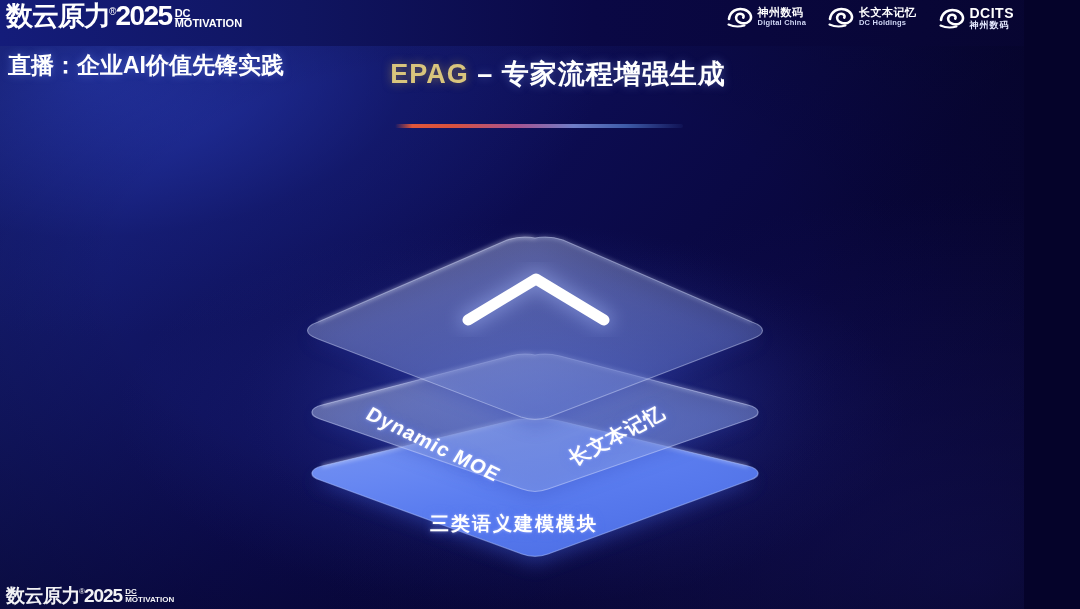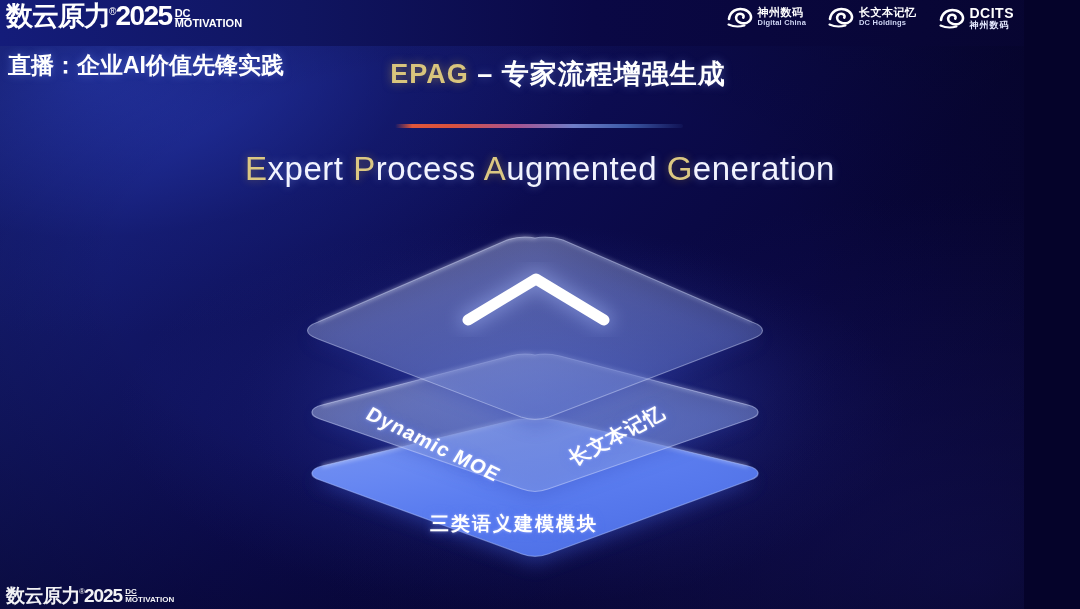--- a/index.html
+++ b/index.html
@@ -325,23 +325,20 @@
     </div>
 
   </div>
 
   <div class="epag-title">
     <span class="gold">EPAG</span><span class="wht"> – 专家流程增强生成</span>
   </div>
 
   <div class="divider"></div>
 
-  <div class="subtitle">
-    <span class="ini">E</span><span class="rest">xpert </span><span class="ini">P</span><span class="rest">rocess </span><span class="ini">A</span><span class="rest">ugmented </span><span class="ini">G</span><span class="rest">eneration</span>
-  </div>
 
   <div class="stack">
     <svg width="1080" height="609" viewBox="0 0 1080 609">
       <defs>
         <linearGradient id="gTop" x1="0" y1="0" x2="0.55" y2="1">
           <stop offset="0%" stop-color="#b9c2e8" stop-opacity="0.50"></stop>
           <stop offset="45%" stop-color="#97a5dd" stop-opacity="0.44"></stop>
           <stop offset="100%" stop-color="#6f85d6" stop-opacity="0.40"></stop>
         </linearGradient>
         <linearGradient id="gMid" x1="0.1" y1="0" x2="0.9" y2="1">

